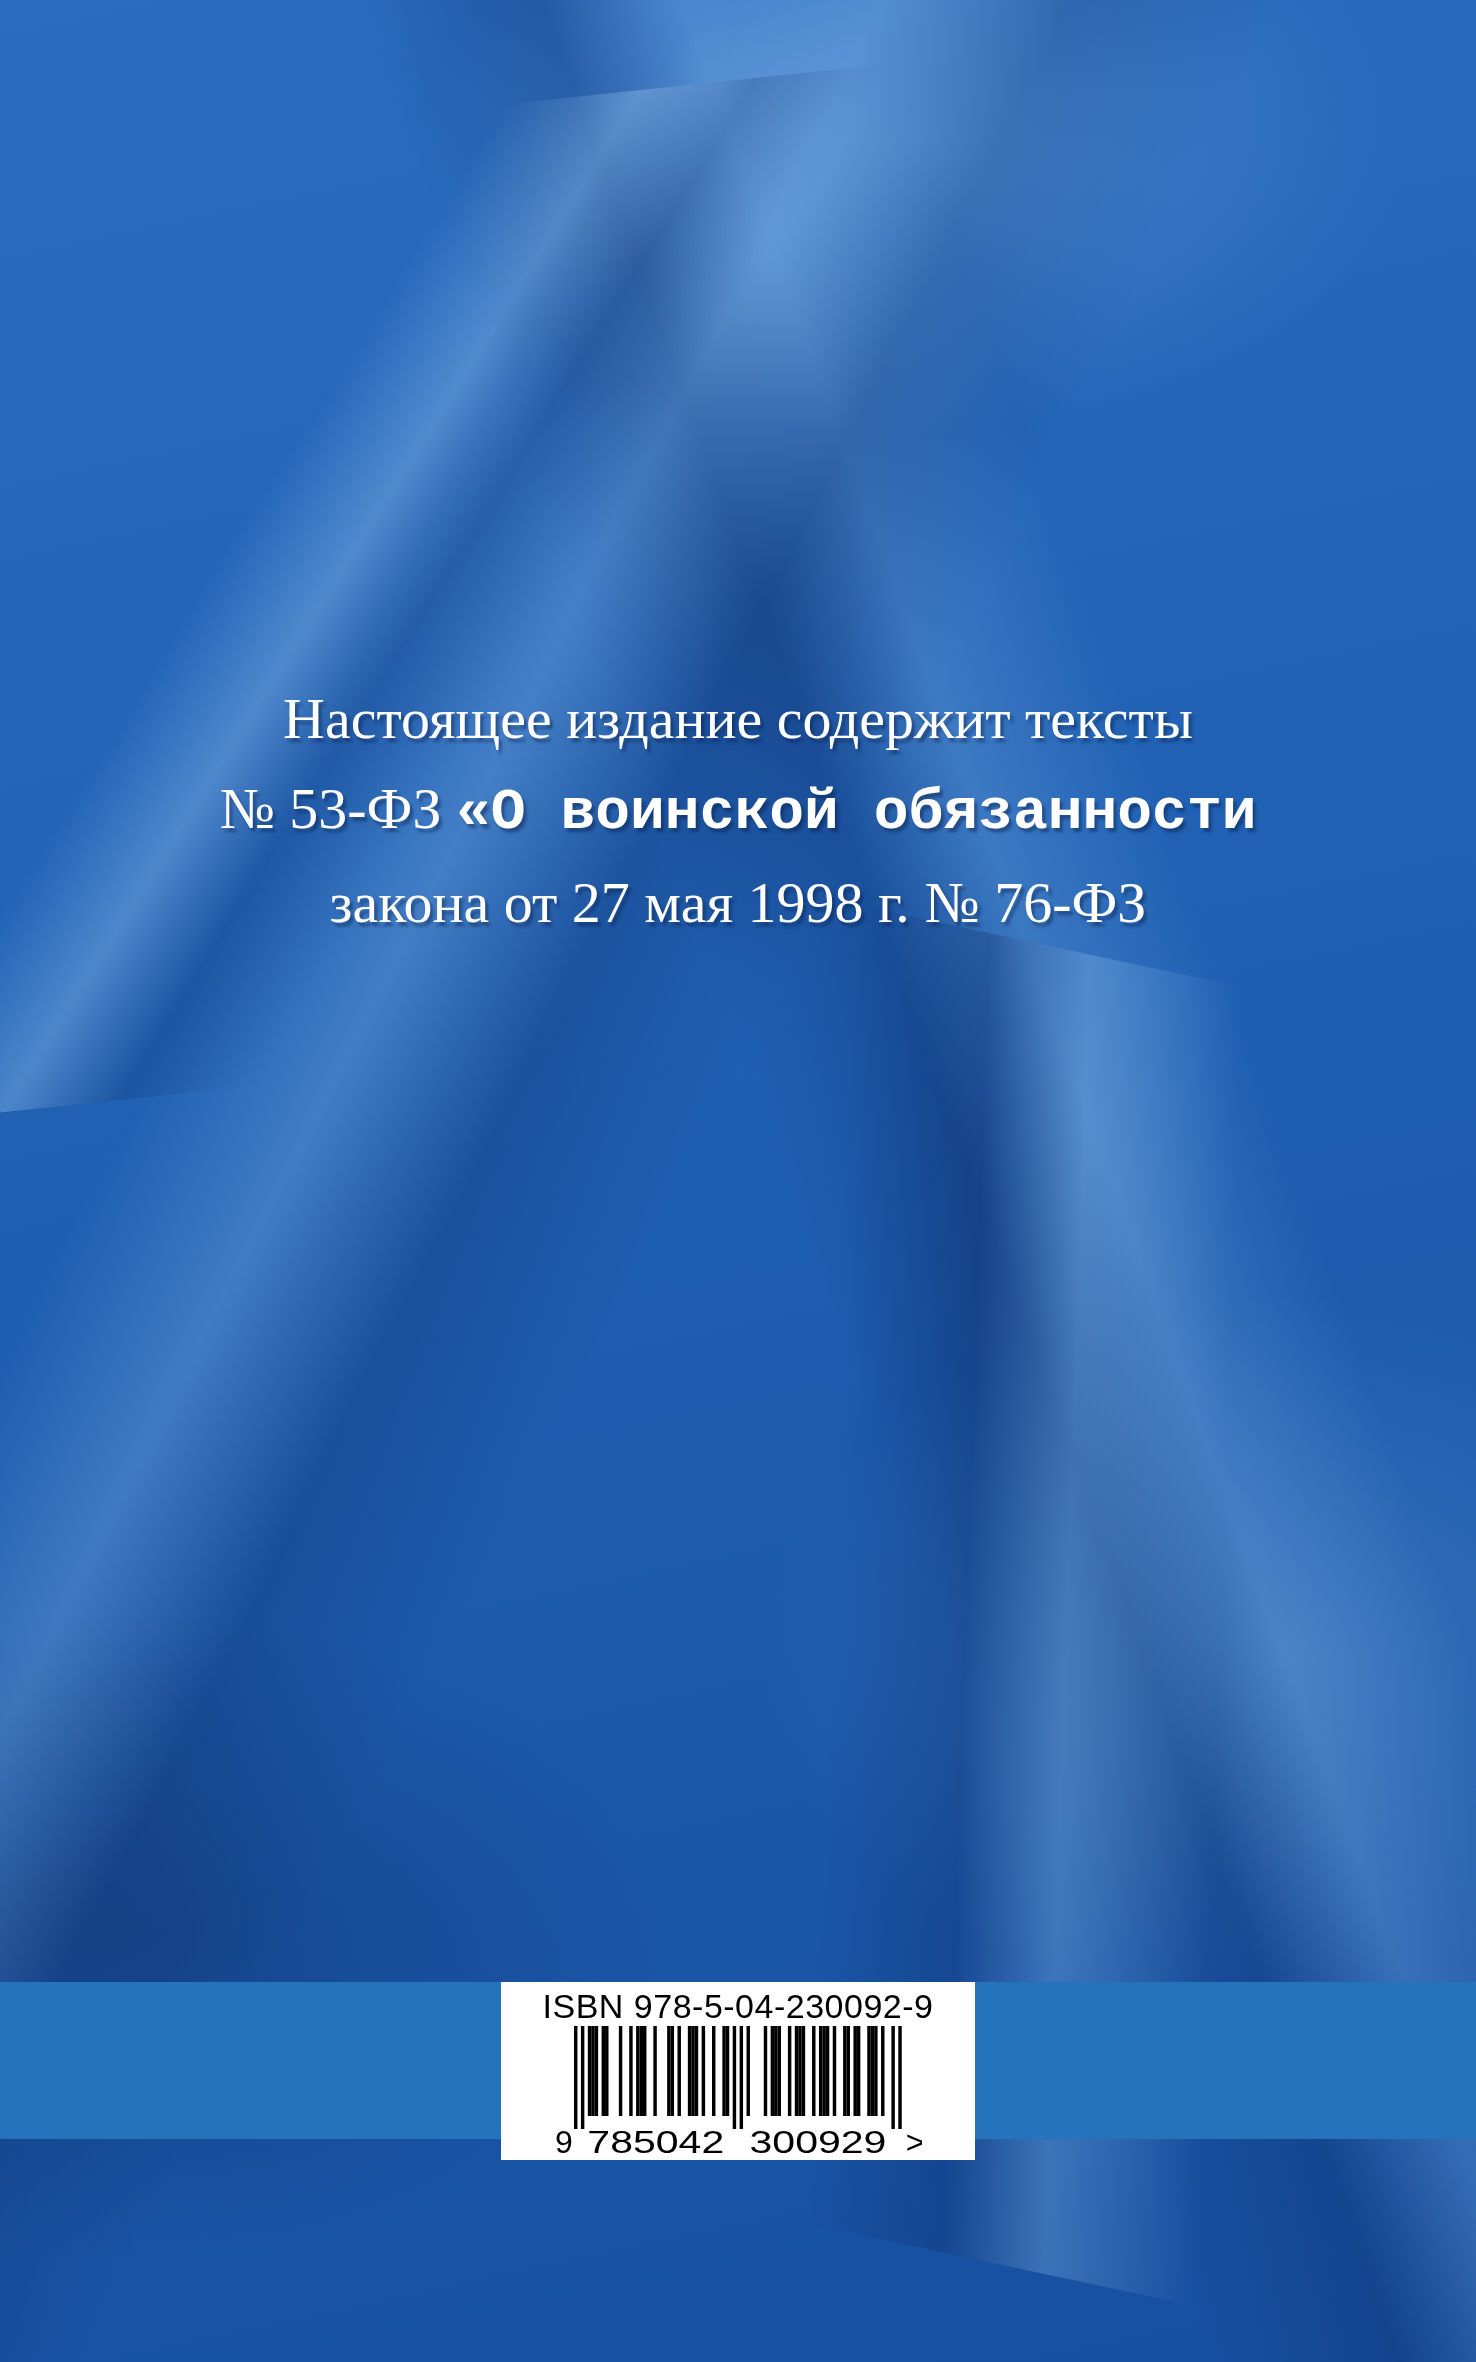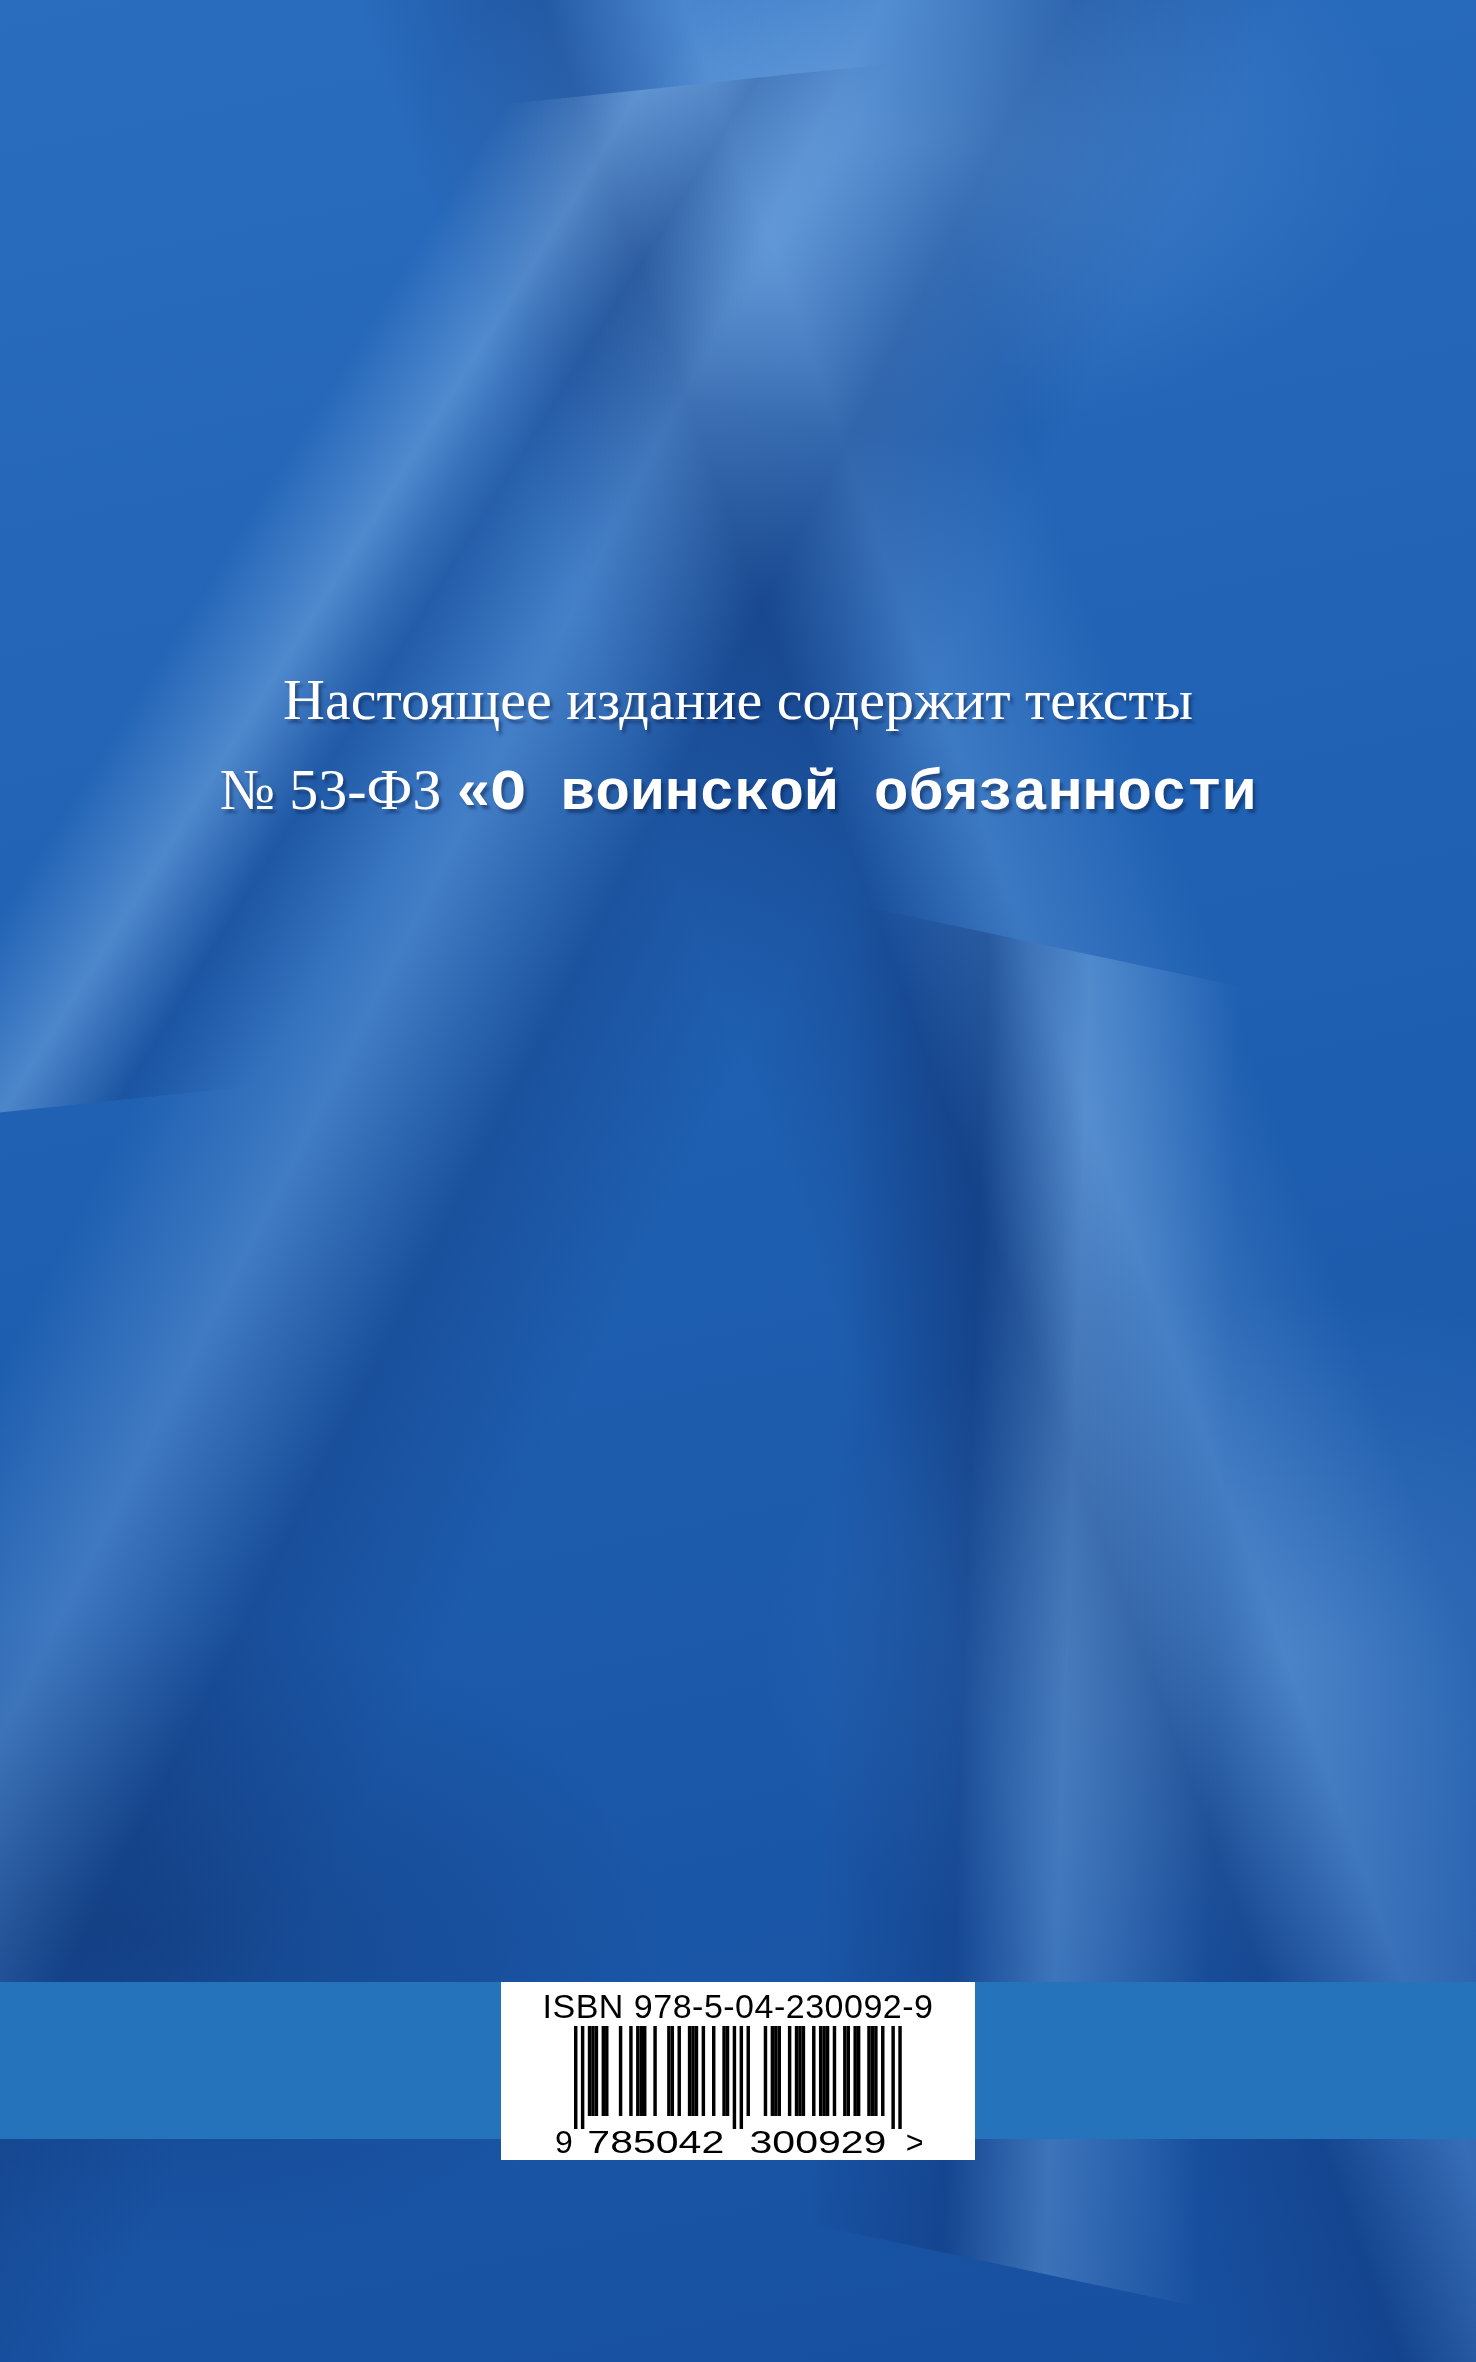--- a/index.html
+++ b/index.html
@@ -50,21 +50,21 @@
     letter-spacing: 1px;
     color: var(--text-white, #ffffff);
     transform: scaleX(0.9);
     transform-origin: 50% 50%;
     text-shadow: 0 2px 2px rgba(90,0,5,0.35);
   }
 
   .description {
     position: absolute;
     z-index: 3;
-    top: 655px; left: 0;
+    top: 674px; left: 0;
     width: 100%;
     text-align: center;
     font-family: "Liberation Serif", "DejaVu Serif", serif;
     font-size: 58px;
     line-height: 90px;
     color: var(--text-white, #ffffff);
     text-shadow: 3px 4px 3px rgba(8,28,70,0.45);
   }
   .desc-line { margin: 0; white-space: nowrap; }
   .desc-line .b { font-weight: 700; font-family: Liberation Mono, monospace; }
@@ -100,20 +100,21 @@
 <body>
 
 <div class="cover">
   <div class="fold fold-ridge"></div>
   <div class="fold fold-crease"></div>
 
 
   <div class="description">
       <p class="desc-line"><span>Настоящее издание содержит тексты</span></p>
       <p class="desc-line"><span>№ 53-ФЗ </span><span class="b">«О воинской обязанности</span></p>
+      <p class="desc-line"><span>закона от 27 мая 1998 г. № 76-ФЗ</span></p>
     </div>
 
   <div class="barcode-band">
     <div class="isbn-box">
       <div class="isbn-label">ISBN 978-5-04-230092-9</div>
       <svg class="ean-svg" xmlns="http://www.w3.org/2000/svg" viewBox="0 0 367.75 132" width="367.75" height="132">
           <rect x="20.00" y="0" width="3.45" height="103" fill="#000000"></rect>
           <rect x="26.90" y="0" width="3.45" height="103" fill="#000000"></rect>
           <rect x="33.80" y="0" width="3.45" height="90" fill="#000000"></rect>
           <rect x="37.25" y="0" width="3.45" height="90" fill="#000000"></rect>

